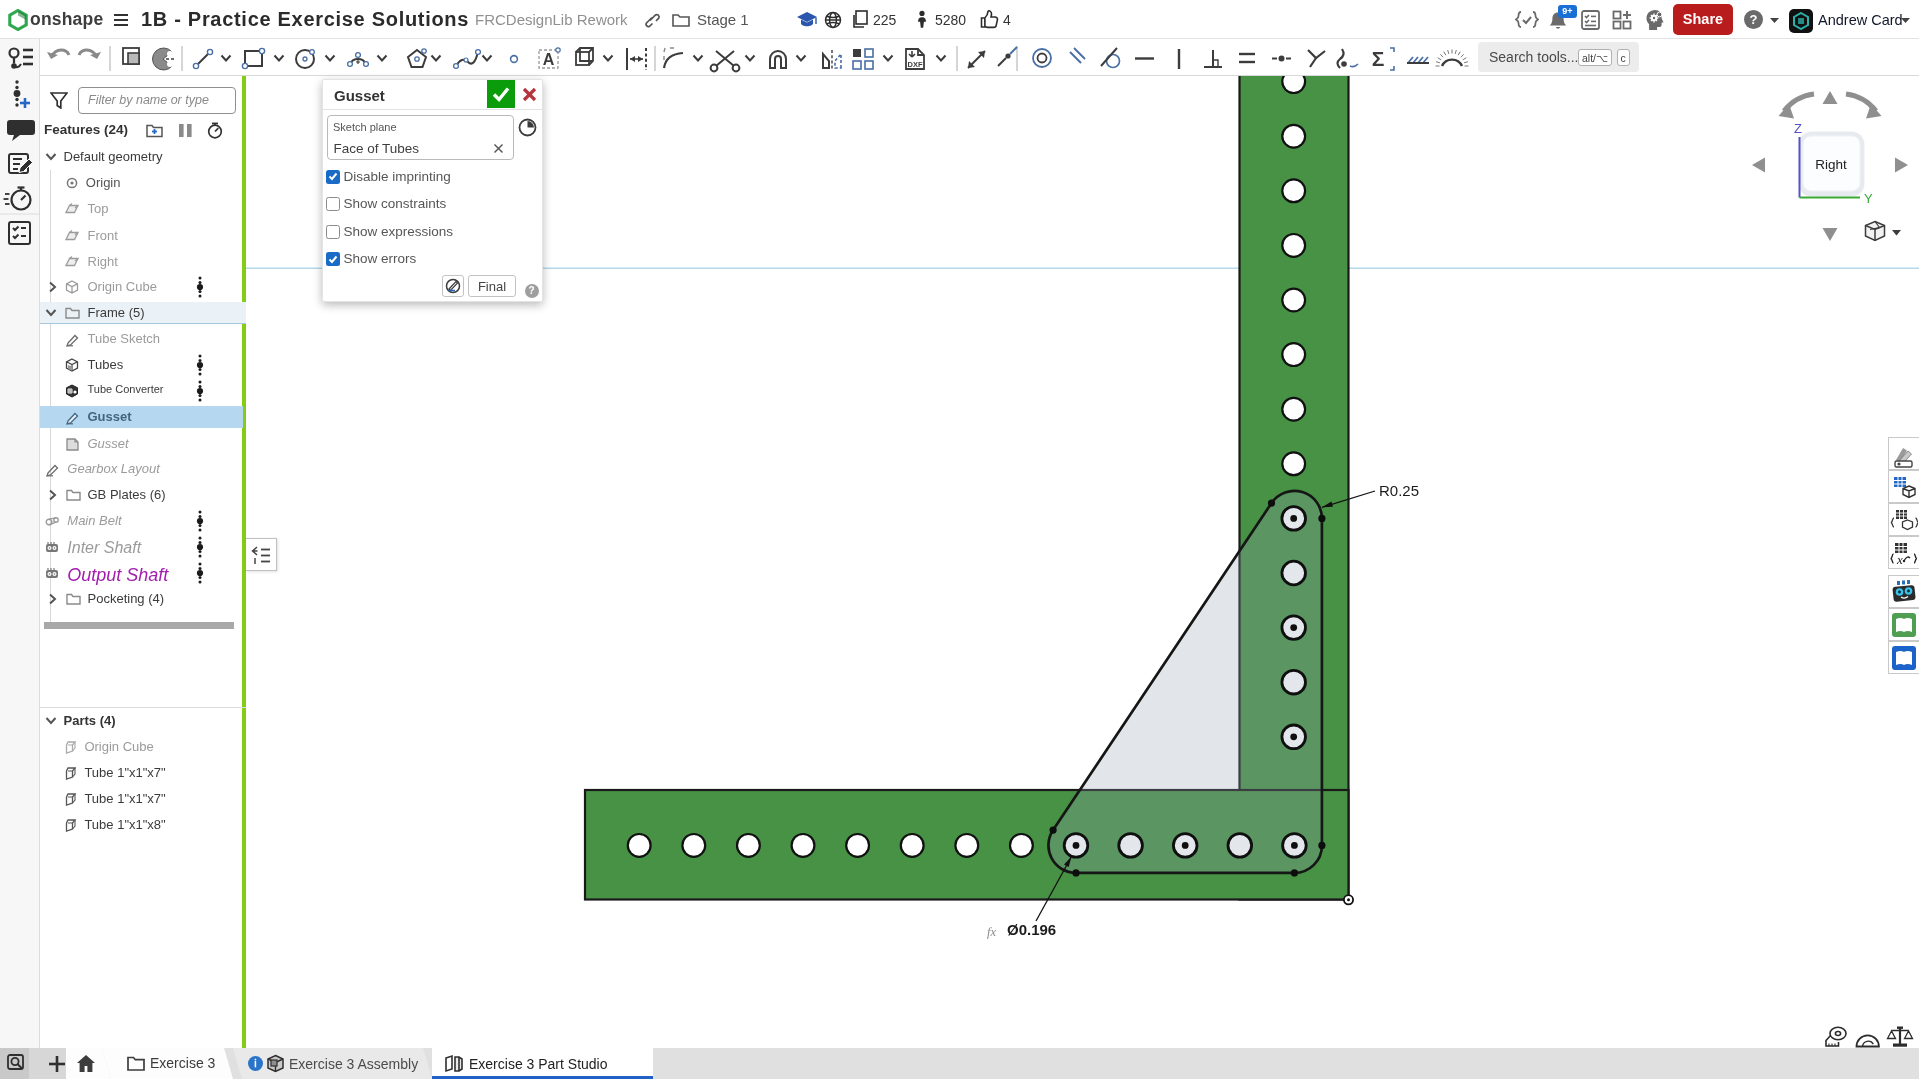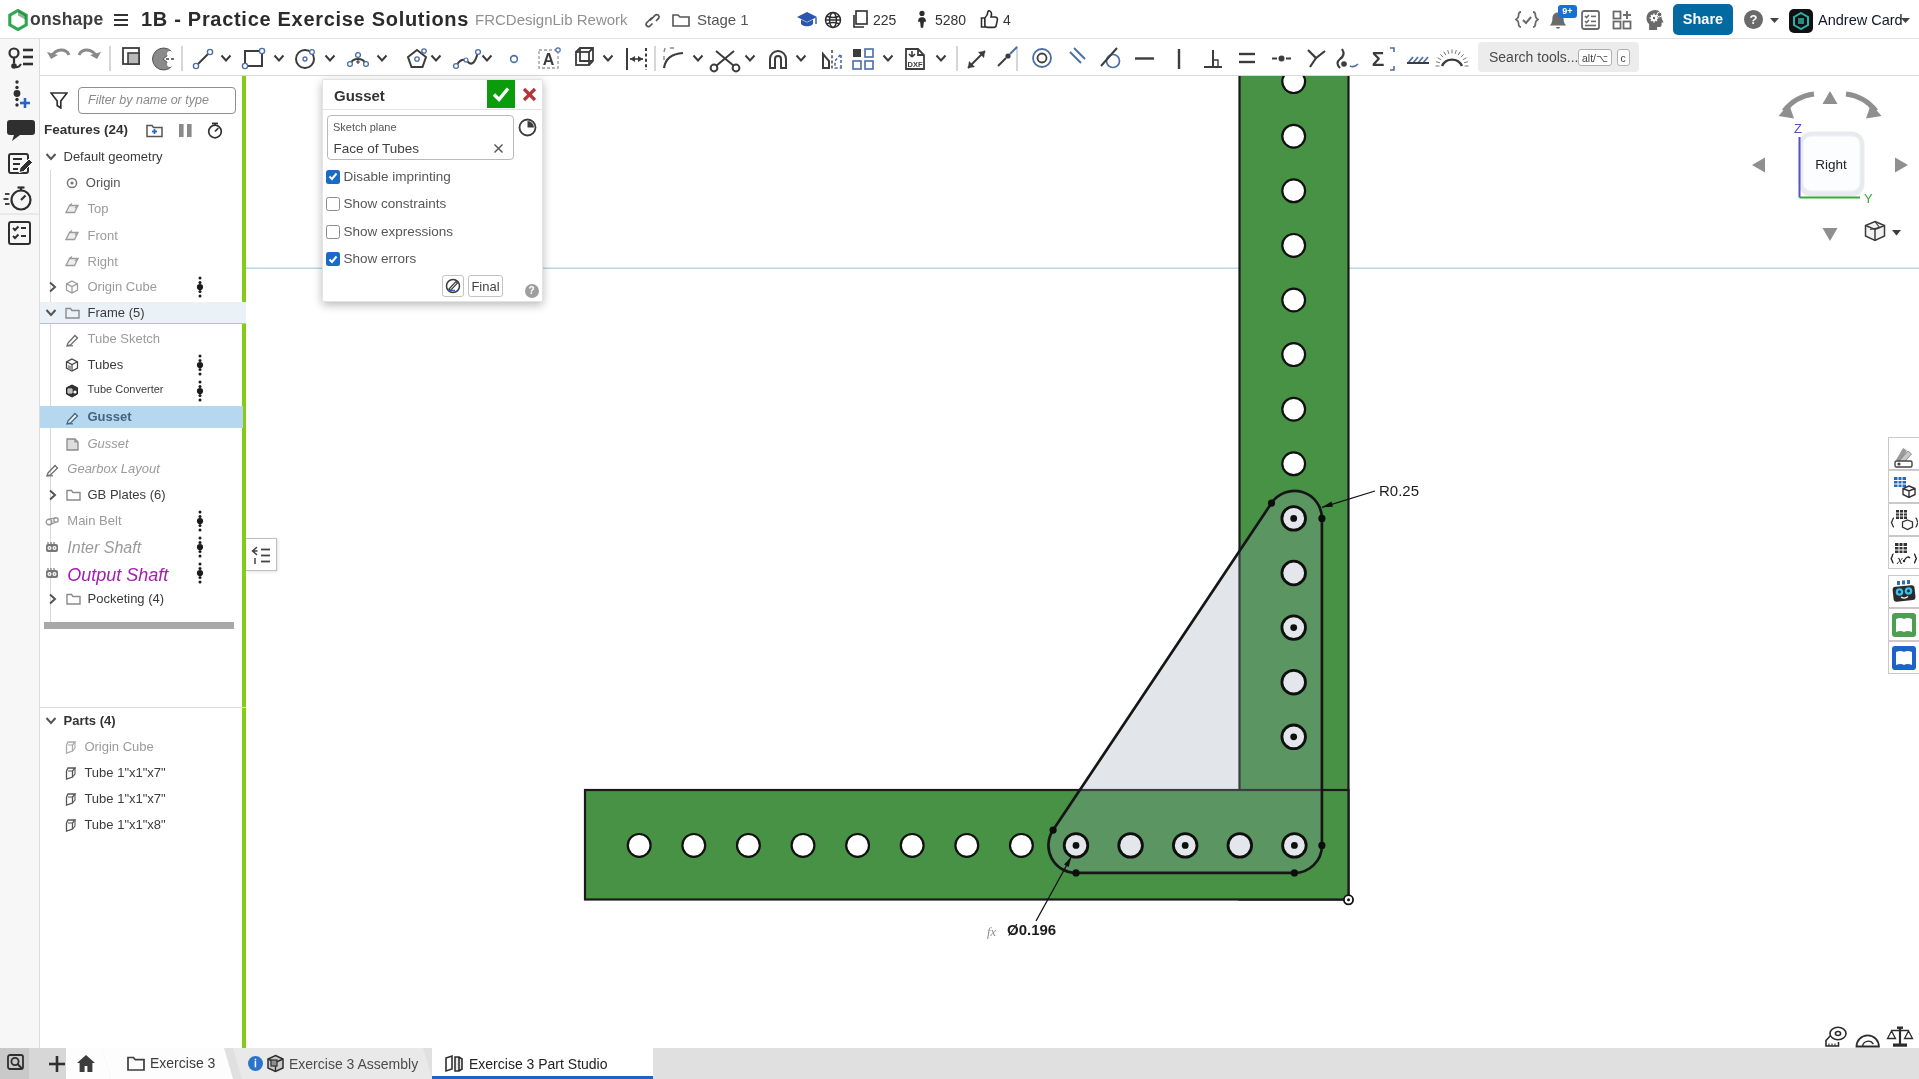--- a/index.html
+++ b/index.html
@@ -111,21 +111,21 @@
         <line x1="10" y1="11.6" x2="10" y2="13.4"></line>
         <line x1="5.6" y1="9" x2="7.4" y2="9"></line>
         <line x1="12.6" y1="9" x2="14.4" y2="9"></line>
         <line x1="7" y1="6" x2="8.2" y2="7.2"></line>
         <line x1="11.8" y1="10.8" x2="13" y2="12"></line>
         <line x1="13" y1="6" x2="11.8" y2="7.2"></line>
         <line x1="8.2" y1="10.8" x2="7" y2="12"></line>
       </g>
 <circle cx="15.5" cy="5.5" r="2.4" fill="#6a6a6a" stroke="#fff" stroke-width="1"></circle>
     </svg>
-<div class="abs" style="left:1673px;top:4px;width:60px;height:31px;background:#0369a1;border-radius:5px;color:#fff;font-size:14.5px;font-weight:bold;text-align:center;line-height:31px">Share</div>
+<div class="abs" style="left:1673px;top:4px;width:60px;height:31px;background:#b91c1c;border-radius:5px;color:#fff;font-size:14.5px;font-weight:bold;text-align:center;line-height:31px">Share</div>
 <div class="abs" style="left:1744px;top:10px;width:19px;height:19px;background:#6a6a6a;border-radius:50%;color:#fff;font-size:13px;font-weight:bold;text-align:center;line-height:19px">?</div>
 <svg class="abs" style="left:1769px;top:17px" width="11" height="7" viewBox="0 0 11 7">
       <path d="M1 1 L5.5 6 L10 1 Z" fill="#444"></path>
     </svg>
 <div class="abs" style="left:1789px;top:9px;width:24px;height:24px;background:#111;border-radius:5px"></div>
 <svg class="abs" style="left:1792px;top:12px" width="18" height="18" viewBox="0 0 18 18">
 <path d="M9 1 L16 5 V13 L9 17 L2 13 V5 Z" fill="none" stroke="#2bb3ab" stroke-width="2"></path>
 <path d="M6 7 h6 M6 9 h6 M6 11 h6" stroke="#2bb3ab" stroke-width="1.4"></path>
     </svg>
 <div class="abs" style="left:1818px;top:12px;font-size:14.5px;color:#0f172a">Andrew Card</div>
@@ -471,21 +471,21 @@
     </svg>
     <svg class="abs" style="left:26px;top:412px" width="15" height="15" viewBox="0 0 15 15">
       <path d="M1 2.5 h4.5 l1.5 2 h7 v7.5 h-13 z" fill="none" stroke="#8a8a8a" stroke-width="1.4"></path>
     </svg>
     <div class="abs" style="left:47.5px;top:411px;font-size:13px;color:#3b3b3b;white-space:nowrap">GB Plates (6)</div>
     <svg class="abs" style="left:5px;top:438px" width="15" height="15" viewBox="0 0 15 15">
       <circle cx="4" cy="8" r="2.8" fill="none" stroke="#9b9b9b" stroke-width="1.4"></circle>
       <circle cx="11" cy="6" r="2.2" fill="none" stroke="#9b9b9b" stroke-width="1.4"></circle>
       <path d="M4 5.2 L11 3.8 M4 10.8 L11 8.2" stroke="#9b9b9b" stroke-width="1.3"></path>
     </svg>
-    <div class="abs" style="left:27.299999999999997px;top:437px;font-size:13px;color:#9b9b9b;white-space:nowrap">Main Belt</div>
+    <div class="abs" style="left:27.299999999999997px;top:437px;font-size:13px;color:#9b9b9b;font-style:italic;white-space:nowrap">Main Belt</div>
     <svg class="abs" style="left:155px;top:431px" width="10" height="28" viewBox="0 0 10 28">
       <circle cx="5" cy="5" r="1.5" fill="#1a1a1a"></circle>
       <circle cx="5" cy="9.5" r="1.5" fill="#1a1a1a"></circle>
       <circle cx="5" cy="14" r="3.1" fill="#1a1a1a"></circle>
       <circle cx="5" cy="18.5" r="1.5" fill="#1a1a1a"></circle>
       <circle cx="5" cy="23" r="1.5" fill="#1a1a1a"></circle>
     </svg>
     <svg class="abs" style="left:5px;top:464px" width="15" height="15" viewBox="0 0 15 15">
       <rect x="1" y="4" width="12" height="8" rx="2" fill="#777"></rect>
       <circle cx="4.5" cy="8" r="2" fill="#fff"></circle>
@@ -682,21 +682,21 @@
       <path d="M1.5 4.5 L4 7 L8.5 1.5" fill="none" stroke="#fff" stroke-width="2"></path>
     </svg>
     <div class="abs" style="left:20.5px;top:171px;font-size:13.5px;color:#565656">Show errors</div>
     <div class="abs" style="left:119px;top:195px;width:22px;height:22px;border:1px solid #c3c3c3;border-radius:3px">
 <svg style="margin:2px" width="16" height="16" viewBox="0 0 16 16">
 <circle cx="8" cy="8" r="6.5" fill="none" stroke="#3c3c3c" stroke-width="1.5"></circle>
 <path d="M4 11 L11 3.5 l1.5 1.5 L5.5 12.5 z" fill="none" stroke="#3c3c3c" stroke-width="1.2"></path>
 <line x1="3.5" y1="12.5" x2="10" y2="12.5" stroke="#2567c4" stroke-width="1.5"></line>
       </svg>
     </div>
-    <div class="abs" style="left:145px;top:195px;width:35px;height:22px;border:1px solid #c3c3c3;border-radius:3px;font-size:13px;color:#444;text-align:center;line-height:21px">Final</div>
+    <div class="abs" style="left:145px;top:195px;width:48px;height:22px;border:1px solid #c3c3c3;border-radius:3px;font-size:13px;color:#444;text-align:center;line-height:21px">Final</div>
     <div class="abs" style="left:201.5px;top:204px;width:14px;height:14px;background:#9e9e9e;border-radius:50%;color:#fff;font-size:10px;font-weight:bold;text-align:center;line-height:14px">?</div>
   </div>
 <svg class="abs" style="left:1740px;top:80px" width="179" height="170" viewBox="1740 80 179 170">
     <path d="M1814 94 a45 45 0 0 0 -30 17" fill="none" stroke="#8f8f8f" stroke-width="5"></path>
     <path d="M1789 104 l-10.5 12 l15.5 2.5 z" fill="#8f8f8f"></path>
     <path d="M1846 94 a45 45 0 0 1 30 17" fill="none" stroke="#8f8f8f" stroke-width="5"></path>
     <path d="M1871 104 l10.5 12 l-15.5 2.5 z" fill="#8f8f8f"></path>
     <path d="M1830 91 l-7.5 13 h15 z" fill="#8f8f8f"></path>
     <path d="M1830 241 l-7.5 -13 h15 z" fill="#8f8f8f"></path>
     <path d="M1752 165 l13 -7.5 v15 z" fill="#8f8f8f"></path>

